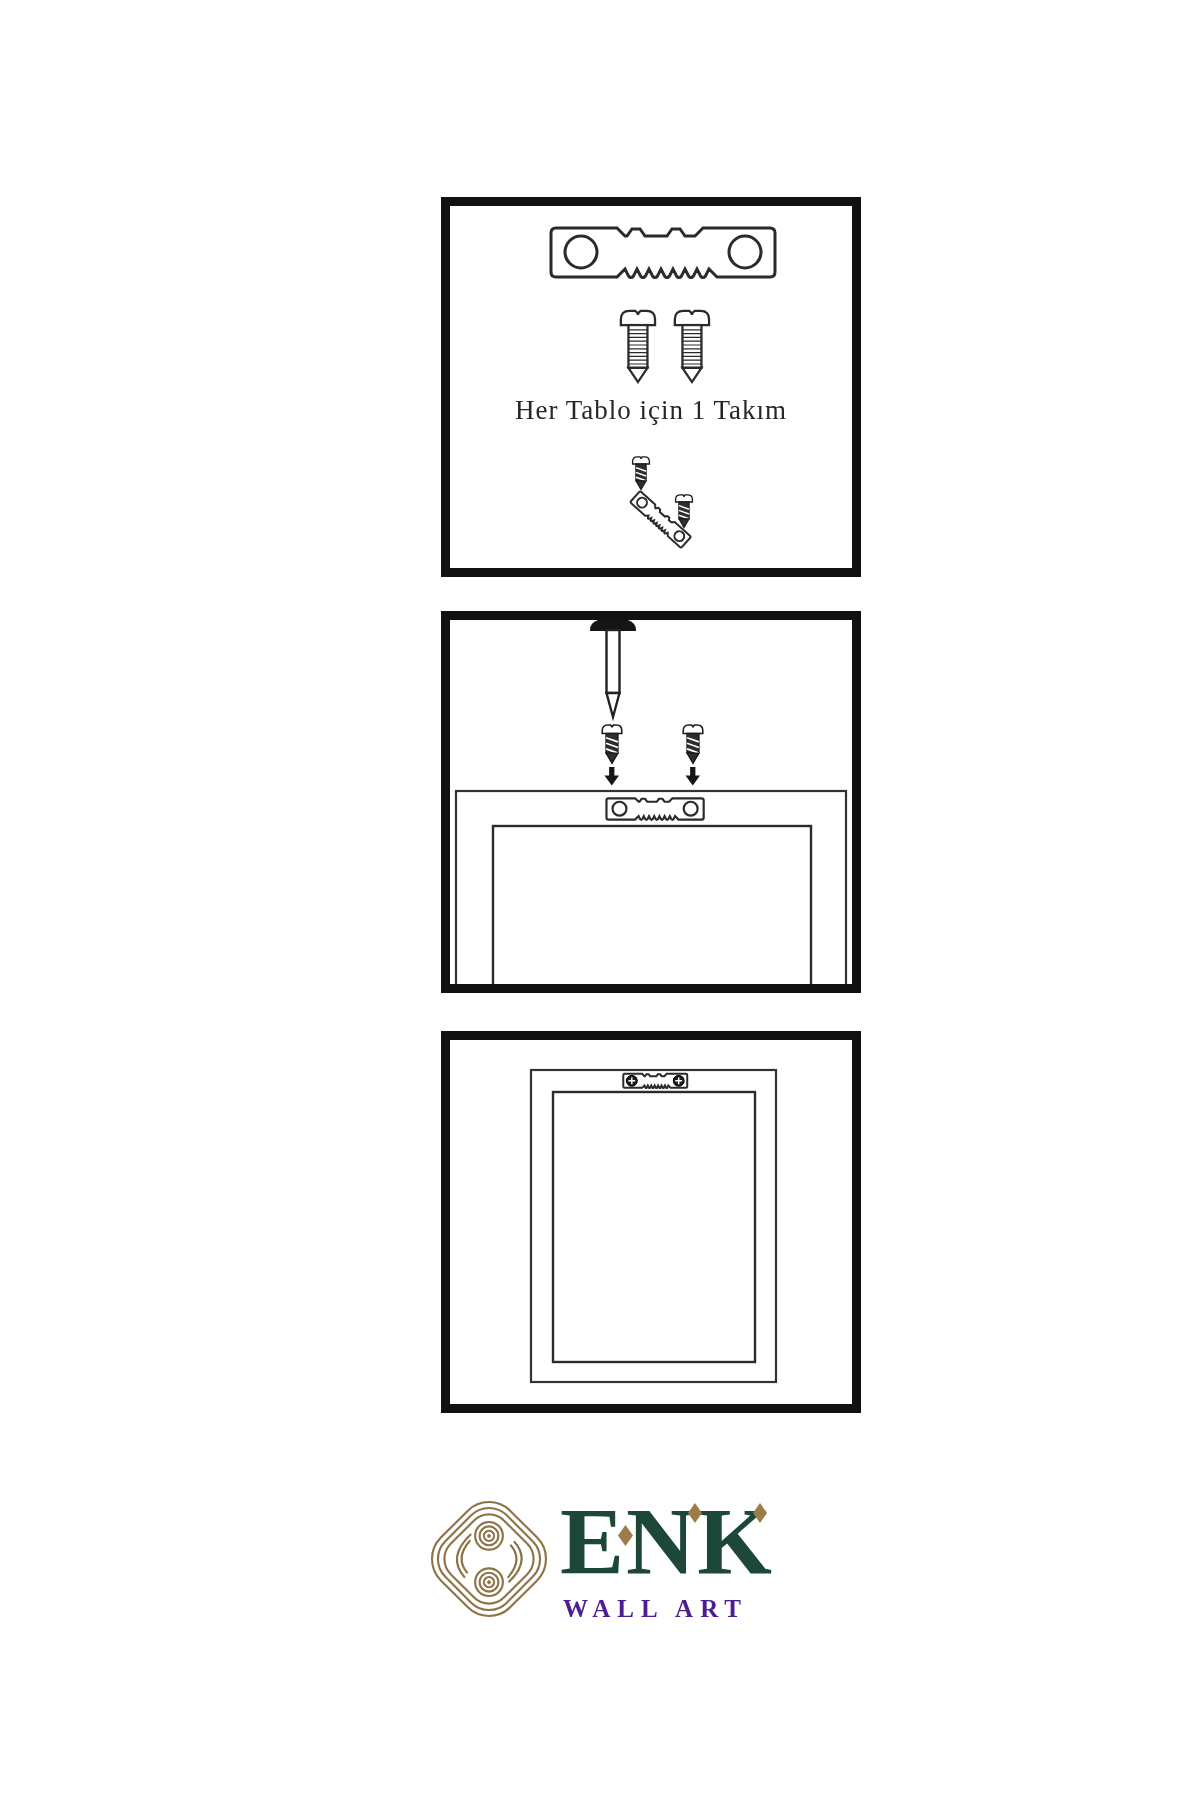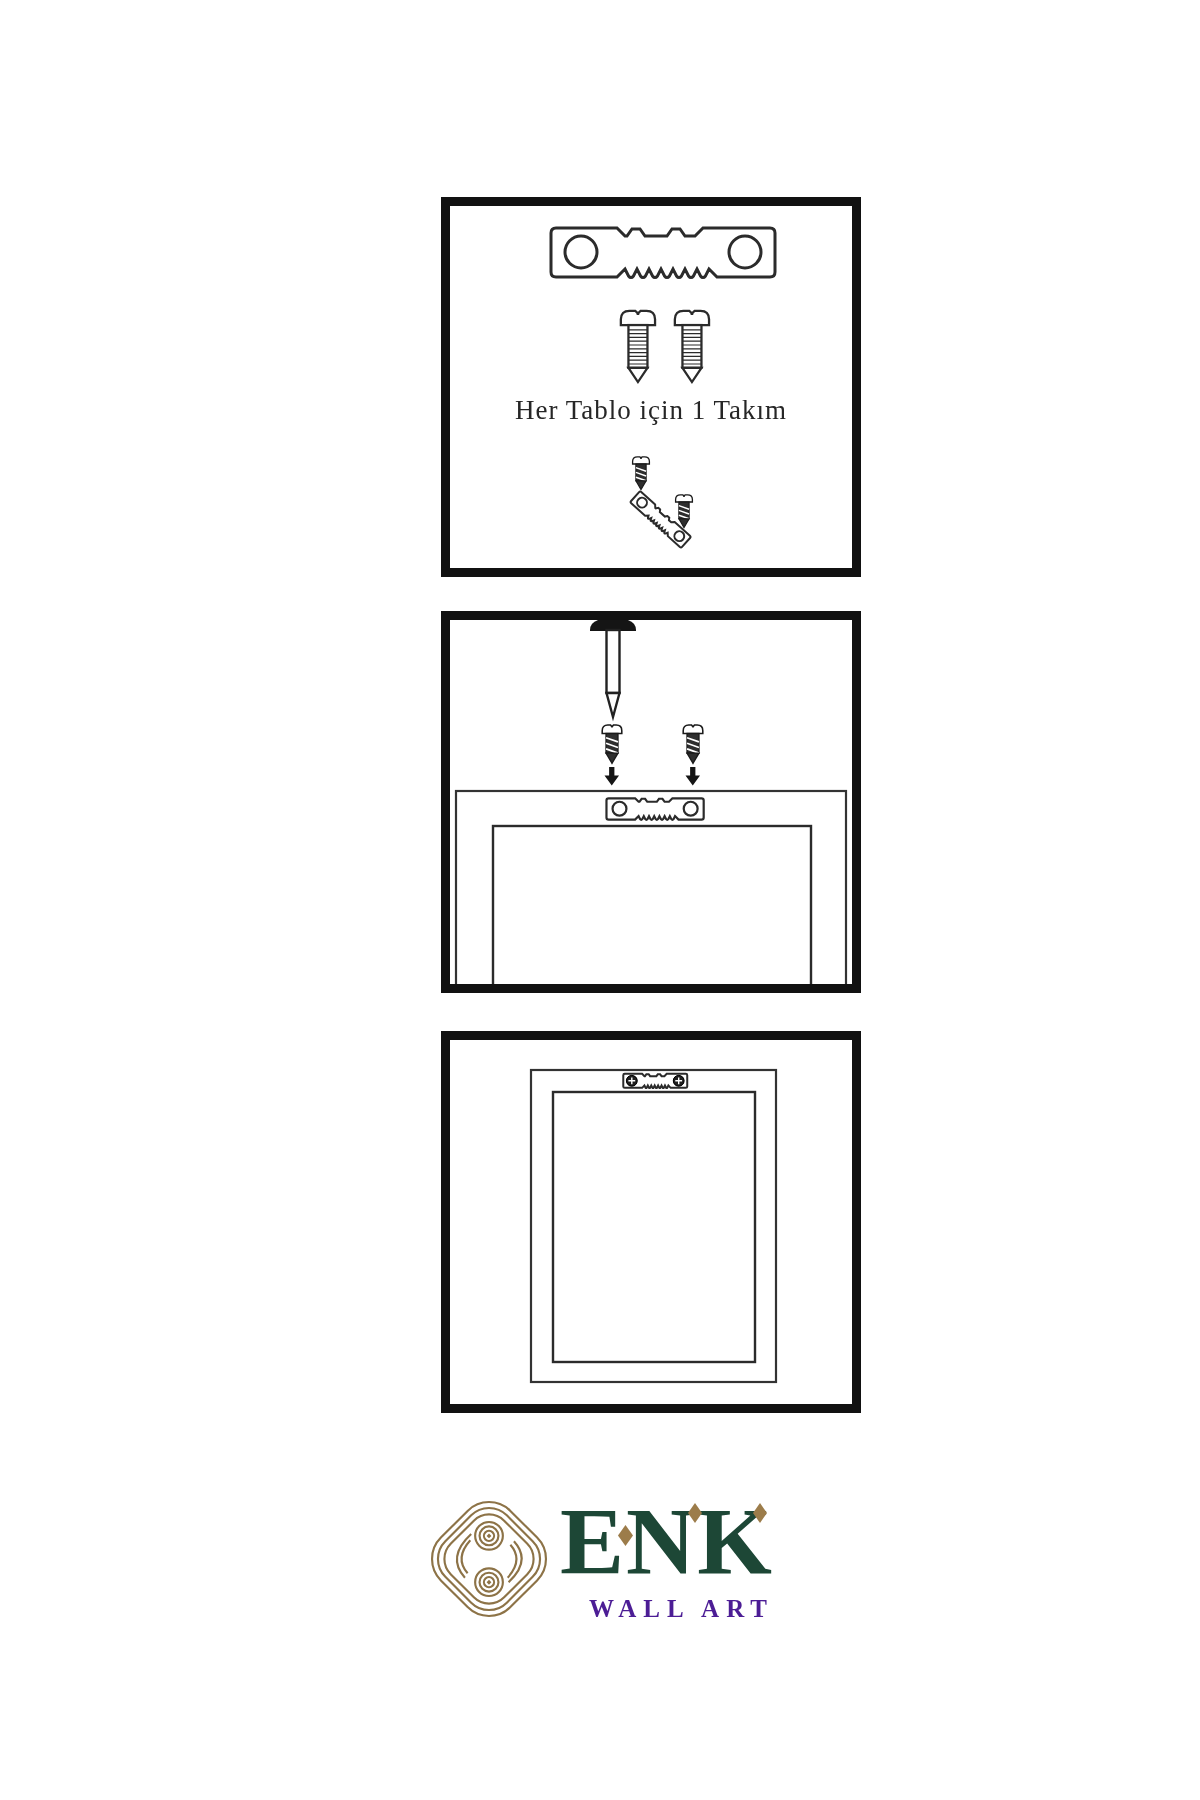--- a/index.html
+++ b/index.html
@@ -44,21 +44,21 @@
   .logo-row {
     position: absolute;
     top: 1494px;
     left: 0;
     width: 100%;
     display: flex;
     justify-content: center;
     align-items: center;
     gap: 8px;
   }
-  .brand-block { display: flex; flex-direction: column; align-items: flex-end; }
+  .brand-block { display: flex; flex-direction: column; align-items: flex-start; }
   .brand-name {
     position: relative;
     font-size: 96px;
     line-height: 1;
     font-weight: bold;
     letter-spacing: 2px;
     color: #1d4736;
     font-family: "Liberation Serif", serif;
   }
   .brand-sub {

